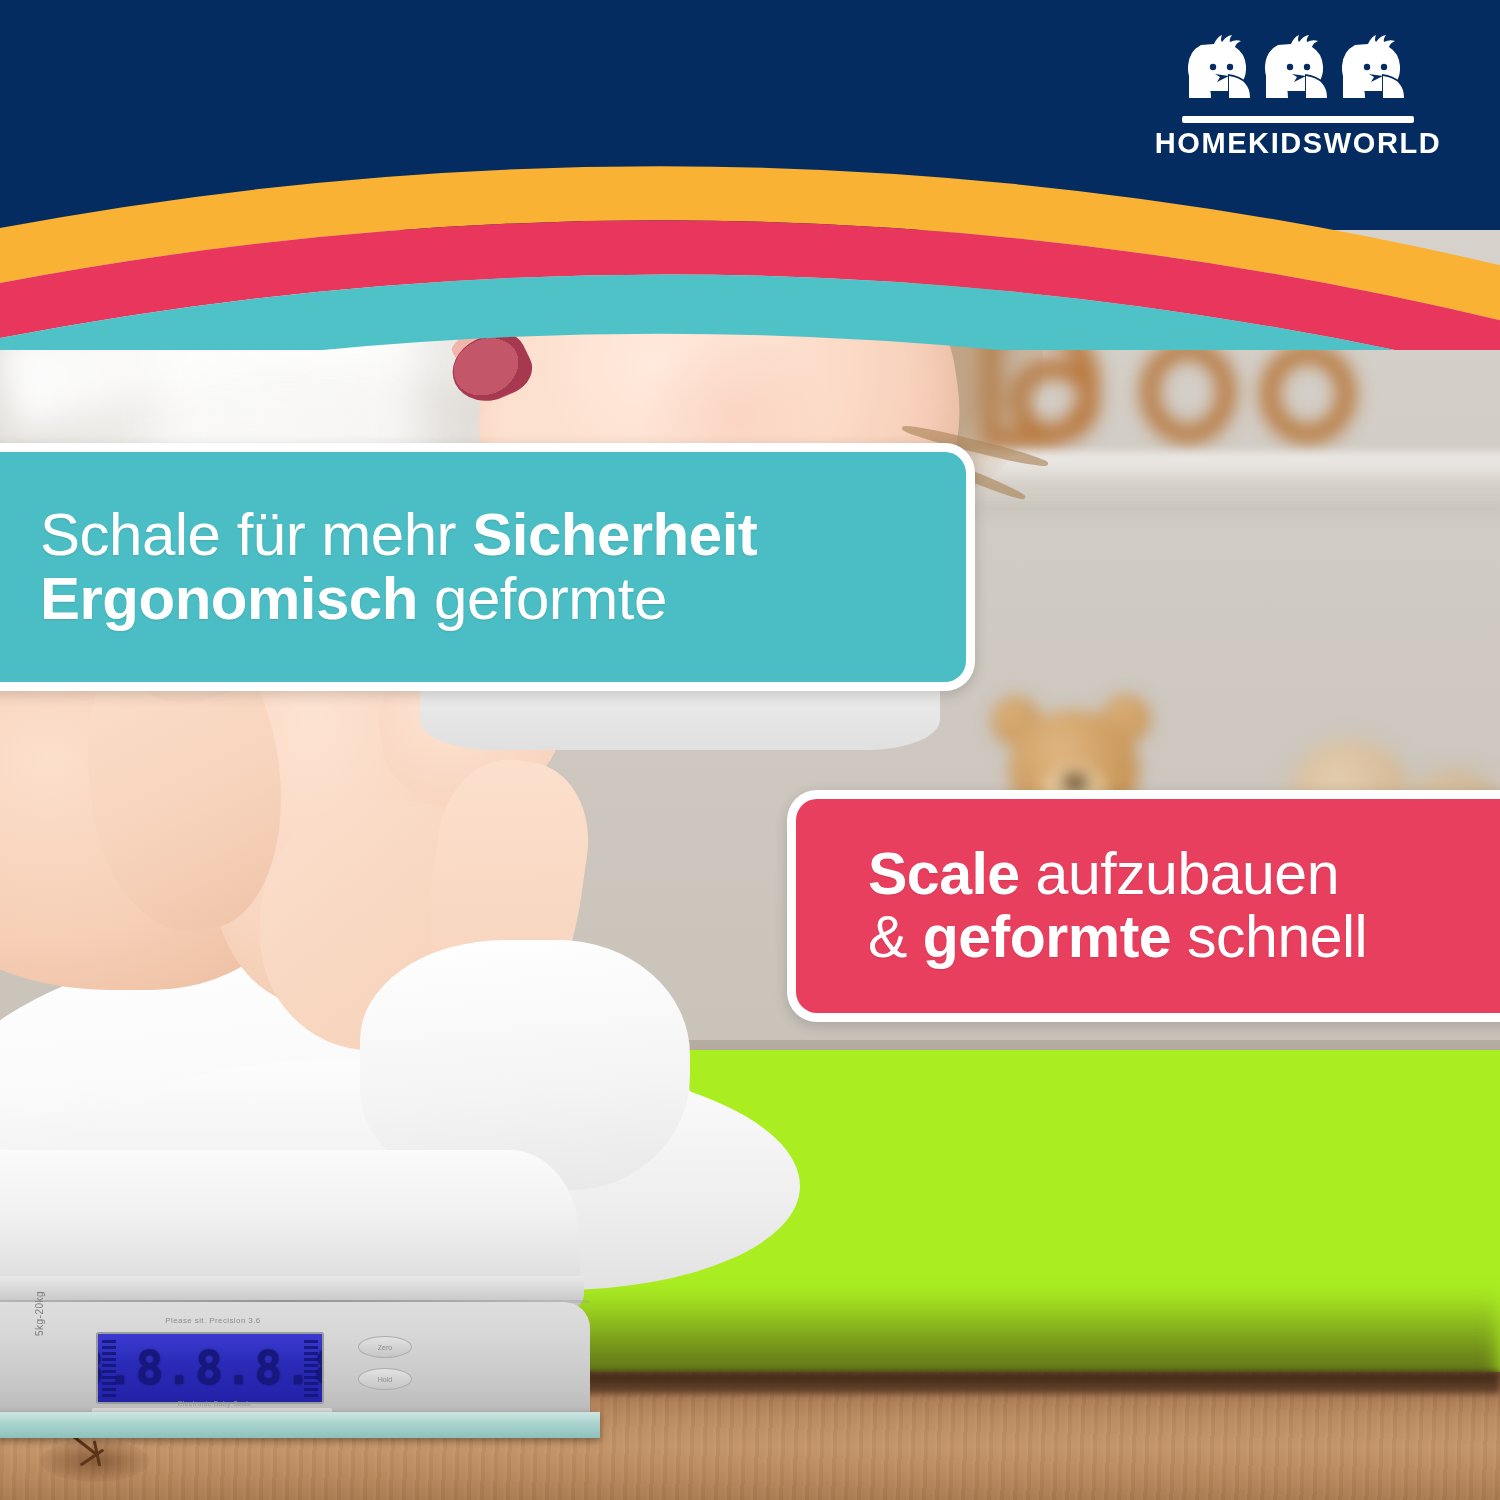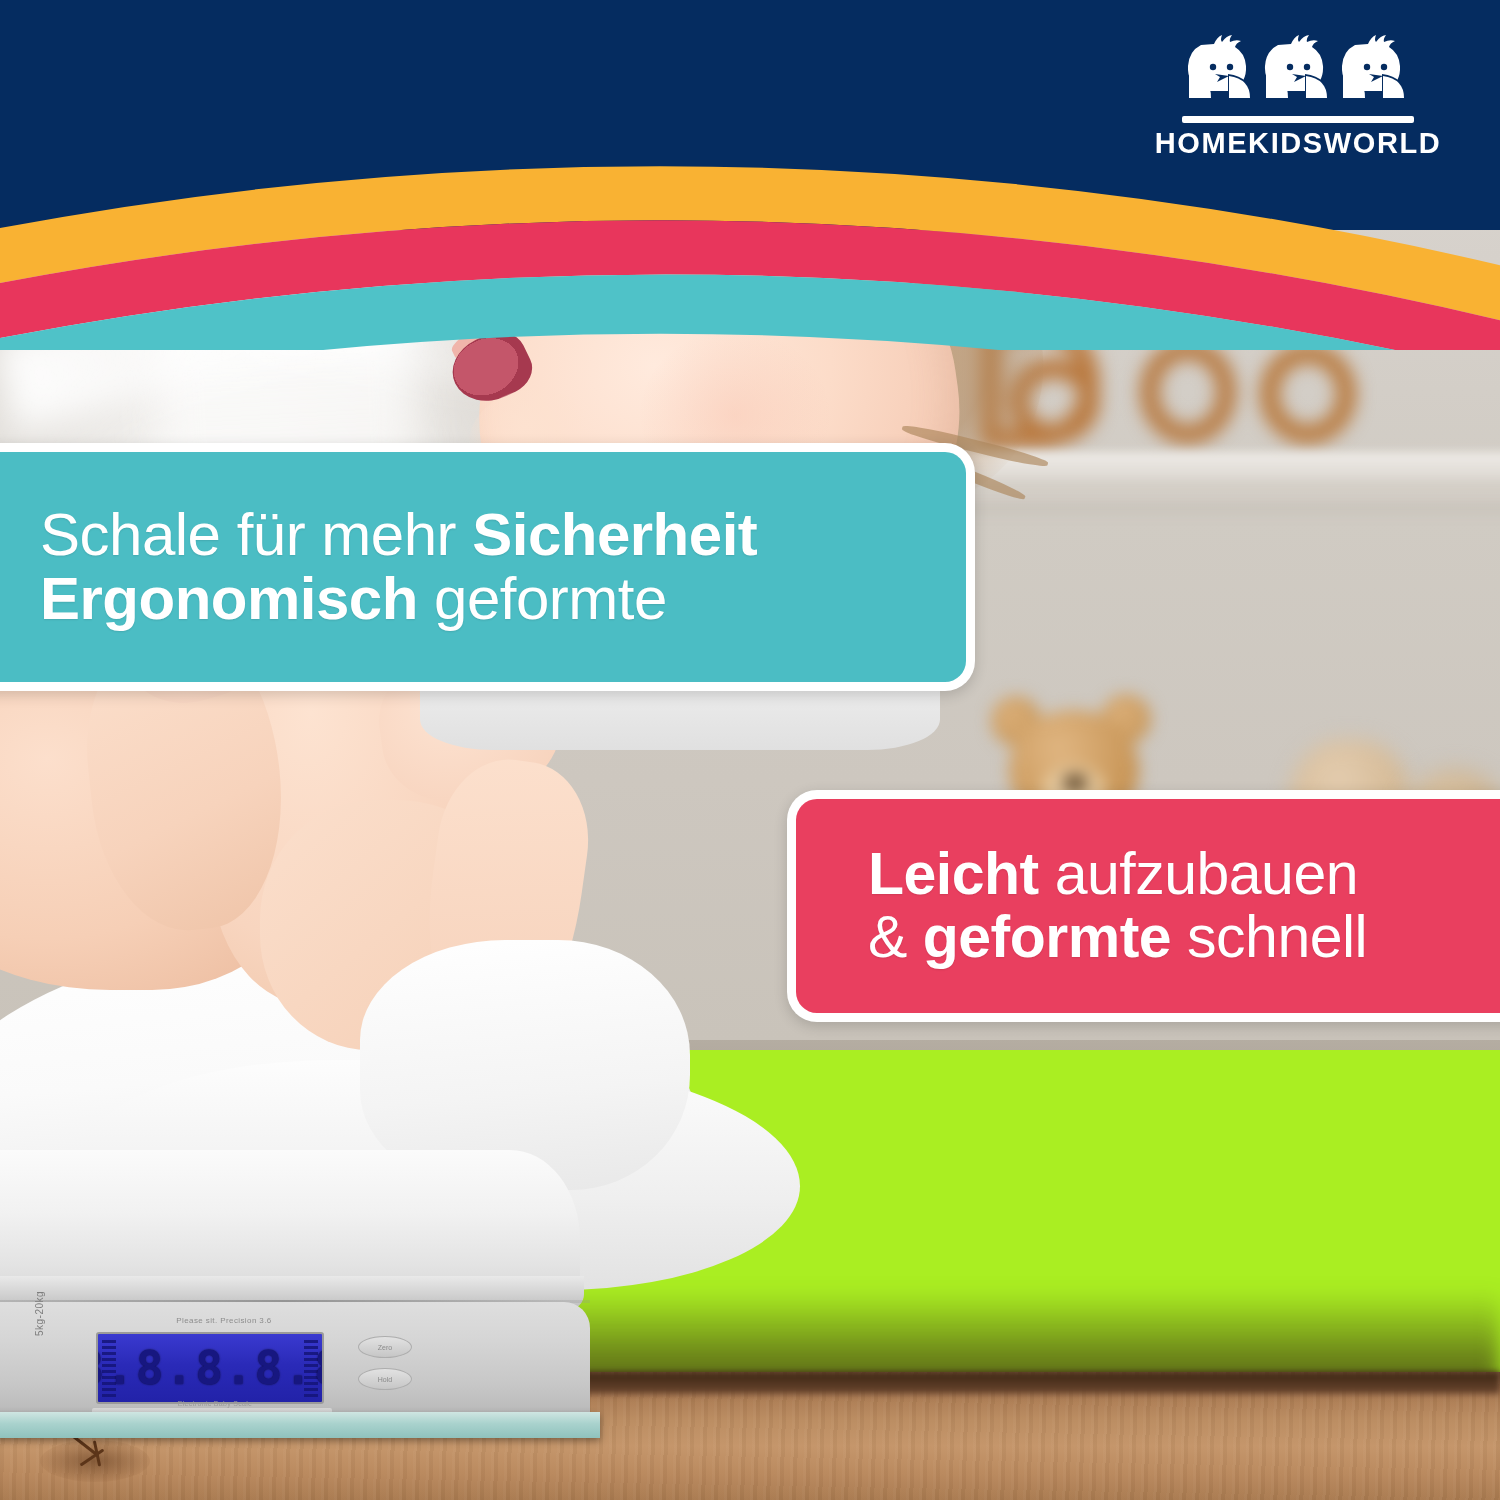--- a/index.html
+++ b/index.html
@@ -215,21 +215,21 @@
     background:linear-gradient(180deg,#d7d7d7,#bdbdbd);
     border-radius:2px;
     display:flex; align-items:center; justify-content:center;
   }
   .brand-plate span {
     font-size:17px; font-weight:bold; letter-spacing:.5px;
     color:#4a4a4a; font-family:"Liberation Serif", serif;
     text-shadow:0 1px 0 rgba(255,255,255,.8);
   }
   .micro-txt {
-    position:absolute; left:159px; top:166px; width:170px;
+    position:absolute; left:148px; top:166px; width:170px;
     text-align:center; font-size:8px; color:#8d8d8d; letter-spacing:.4px;
   }
   .micro-txt2 {
     position:absolute; left:150px; top:250px; width:170px;
     text-align:center; font-size:7px; color:#9a9a9a; letter-spacing:.3px;
   }
   .side-label {
     position:absolute; left:54px; top:186px; width:60px; height:14px;
     transform:rotate(-90deg); transform-origin:left top;
     font-size:10px; color:#7e7e7e; letter-spacing:.5px;
@@ -627,21 +627,21 @@
     <div class="banner-line">
       <span>Schale für mehr </span><b>Sicherheit</b>
     </div>
     <div class="banner-line">
       <b>Ergonomisch</b><span> geformte</span>
     </div>
   </div>
 
   <div class="banner banner-pink">
     <div class="banner-line">
-      <b>Leicht</b><span> aufzubauen</span>
+      <b>Scale</b><span> aufzubauen</span>
     </div>
     <div class="banner-line">
       <span>&amp; </span><b>geformte</b><span> schnell</span>
     </div>
   </div>
 
 
 </div>
 
 </body></html>

